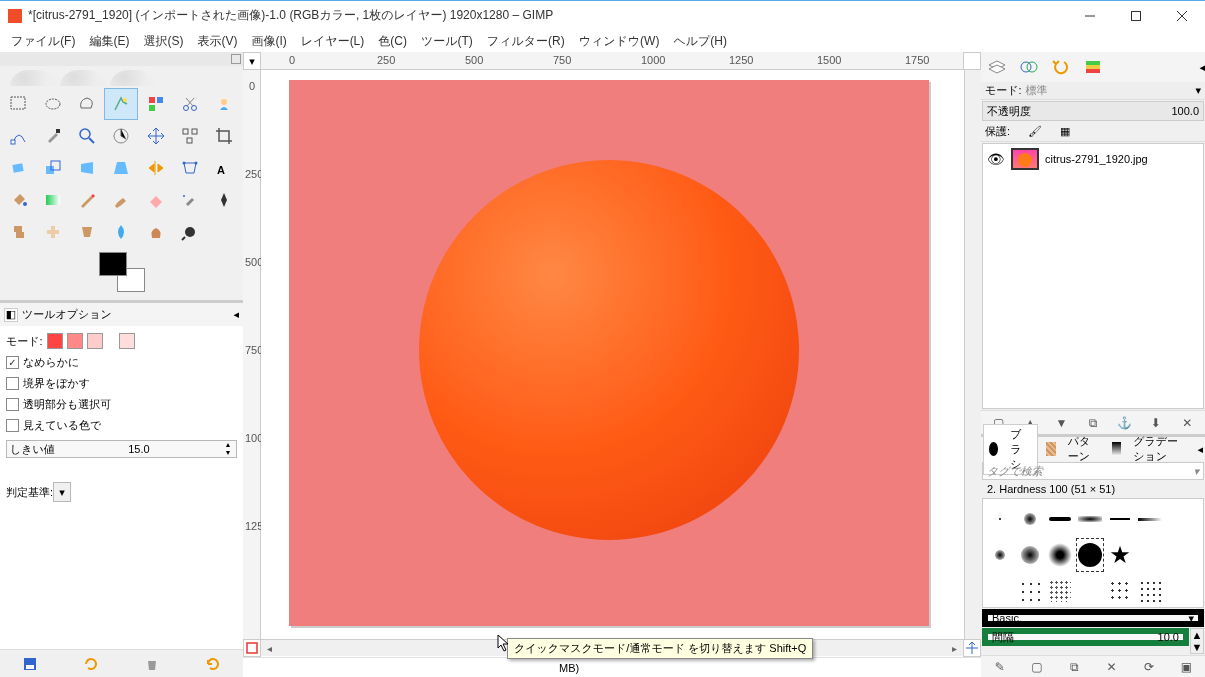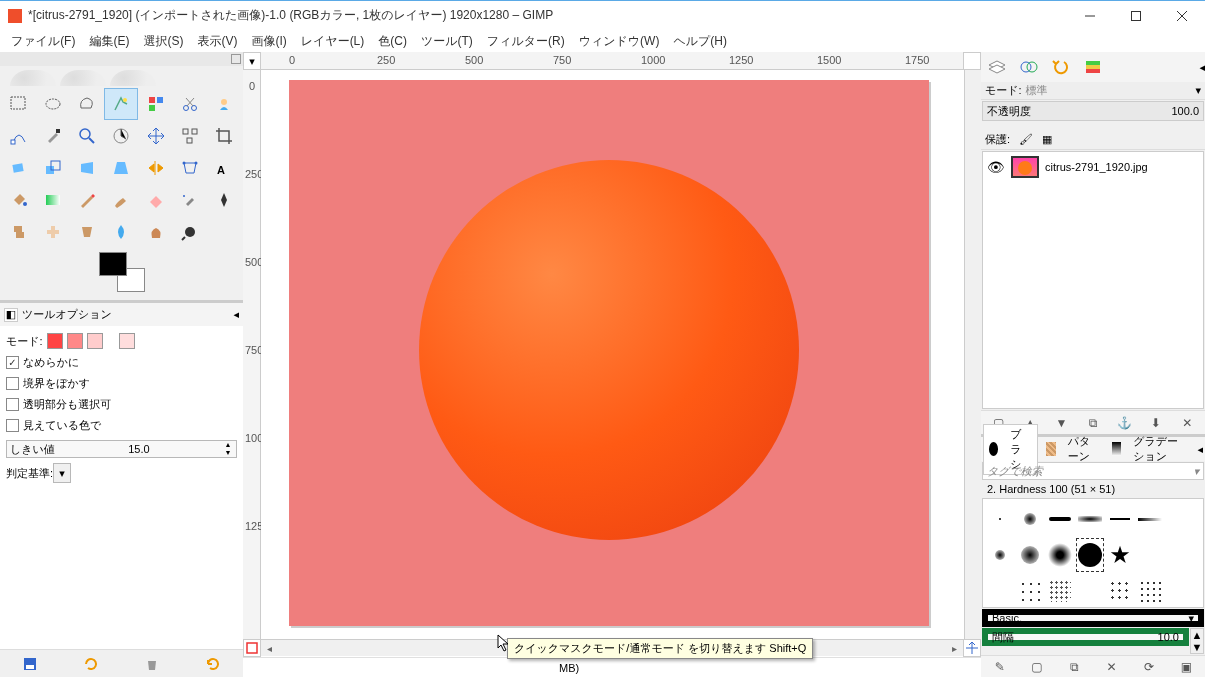--- a/index.html
+++ b/index.html
@@ -30,21 +30,21 @@
 .tool-opt-tab { display: flex; align-items: center; gap: 4px; padding: 4px; background: #f4f4f4; }
 .tool-opt-tab .tabicon { width: 14px; height: 14px; border: 1px solid #ccc; background: #fff; display: flex;align-items:center;justify-content:center; }
 .tool-opt-body { padding: 4px 6px; flex: 1; background: #fff; }
 .opt-row { display: flex; align-items: center; padding: 3px 0; font-size: 11px; gap: 4px; }
 .chk { width: 13px; height: 13px; border: 1px solid #888; background: #fff; display: inline-flex;align-items:center;justify-content:center; }
 .chk.checked::after { content: "✓"; font-size: 10px; color: #333; }
 .mode-sq { width: 16px; height: 16px; border: 1px solid #999; }
 .thresh-bar { height: 18px; border: 1px solid #b8b8b8; display: flex; align-items: center; justify-content: space-between; padding: 0 3px; background:#f8f8f8; position: relative; margin-top:4px; }
 .thresh-bar .spin { display: flex;flex-direction:column; }
 .thresh-bar .spin .t { width: 10px; height: 8px; font-size:7px; text-align:center; line-height:8px; }
-.combo { display: flex; margin-top: 5px; }
+.combo { display: flex; margin-top: 24px; }
 .combo-lbl { padding-top: 3px; }
 .combo-box { flex: 1; height: 20px; border: 1px solid #b8b8b8; background: #fff; display: flex; align-items: center; padding: 0 4px; margin-left: 2px; }
 .combo-btn { width: 18px; height: 20px; border: 1px solid #b8b8b8; background: #f0f0f0; display: flex;align-items:center;justify-content:center; }
 .dock-footer { height: 28px; display: flex; justify-content: space-around; align-items: center; border-top:1px solid #ddd; }
 .dock-footer .fi { width: 18px; height: 18px; display:flex;align-items:center;justify-content:center; }
 .canvas-area { flex: 1; display: flex; flex-direction: column; position: relative; background:#fff; }
 .canvas-ruler-top { height: 18px; display:flex; }
 .corner-box { width: 18px; height: 18px; border: 1px solid #ccc; }
 .ruler-h { flex: 1; background: #f4f4f4; border-bottom: 1px solid #ccc; position: relative; font-size: 9px; color:#555; }
 .ruler-h span { position:absolute; top:2px; }
@@ -63,21 +63,21 @@
 .scroll-h .track { flex:1; }
 .nav-ico { width: 18px; height: 18px; border: 1px solid #ccc; display:flex;align-items:center;justify-content:center; color:#3a6fc4; }
 .statusbar { height: 20px; display: flex; align-items: center; padding-left: 6px; border-top:1px solid #e0e0e0; }
 .tooltip { position: absolute; left: 264px; bottom: 18px; background: #ffffe1; border: 1px solid #888; padding: 2px 6px; font-size: 11px; box-shadow: 2px 2px 3px rgba(0,0,0,0.3); z-index: 20; }
 .cursor-arrow { position: absolute; left: 254px; bottom: 25px; width: 14px; height: 18px; z-index: 21; }
 .right-dock { width: 224px; background: #f0f0f0; display: flex; flex-direction: column; }
 .rd-tabs { height: 30px; display: flex; align-items: center; gap: 4px; padding-left: 2px; background:#f4f4f4; }
 .rd-tab { width: 28px; height: 26px; display:flex;align-items:center;justify-content:center; }
 .rd-mode { height: 18px; display:flex; align-items:center; padding: 0 4px; background:#eee; font-size:11px; border-bottom:1px solid #ddd; }
 .rd-opacity { height: 20px; display: flex; align-items:center; justify-content:space-between; padding: 0 4px; background:#e8e8e8; border:1px solid #ccc; margin:1px; }
-.rd-lock { height: 20px; display:flex;align-items:center; gap:9px; padding: 0 4px; font-size:11px; border-bottom:1px solid #ddd;margin-top:8px; }
+.rd-lock { height: 20px; display:flex;align-items:center; gap:18px; padding: 0 4px; font-size:11px; border-bottom:1px solid #ddd; }
 .layer-list { flex: 1; min-height:210px; background: #fff; border: 1px solid #ccc; margin:1px; }
 .layer-row { display:flex; align-items:center; padding: 4px; gap: 6px; }
 .layer-row .eye { width:18px; font-size:14px; }
 .layer-row .thumb { width:28px; height:22px; border:2px solid #333; background: linear-gradient(#f4a,#f77); position:relative; }
 .layer-row .thumb::after { content:""; position:absolute; top:3px; left:5px; width:14px;height:14px; border-radius:50%; background:#ff7a18; }
 .layer-btns { height: 24px; display:flex; justify-content:space-around; align-items:center; border-top:1px solid #ddd; background:#f4f4f4; padding:0 2px; }
 .layer-btns div { width:20px;height:18px;display:flex;align-items:center;justify-content:center;font-size:12px;color:#555; }
 .brush-panel { border-top: 3px solid #ccc; }
 .brush-tabs { height: 24px; display:flex; align-items:center; gap:2px; padding:0 2px; background:#f4f4f4; }
 .brush-tab { display:flex;align-items:center;gap:12px; padding:2px 5px; border:1px solid transparent; font-size:11px; }

